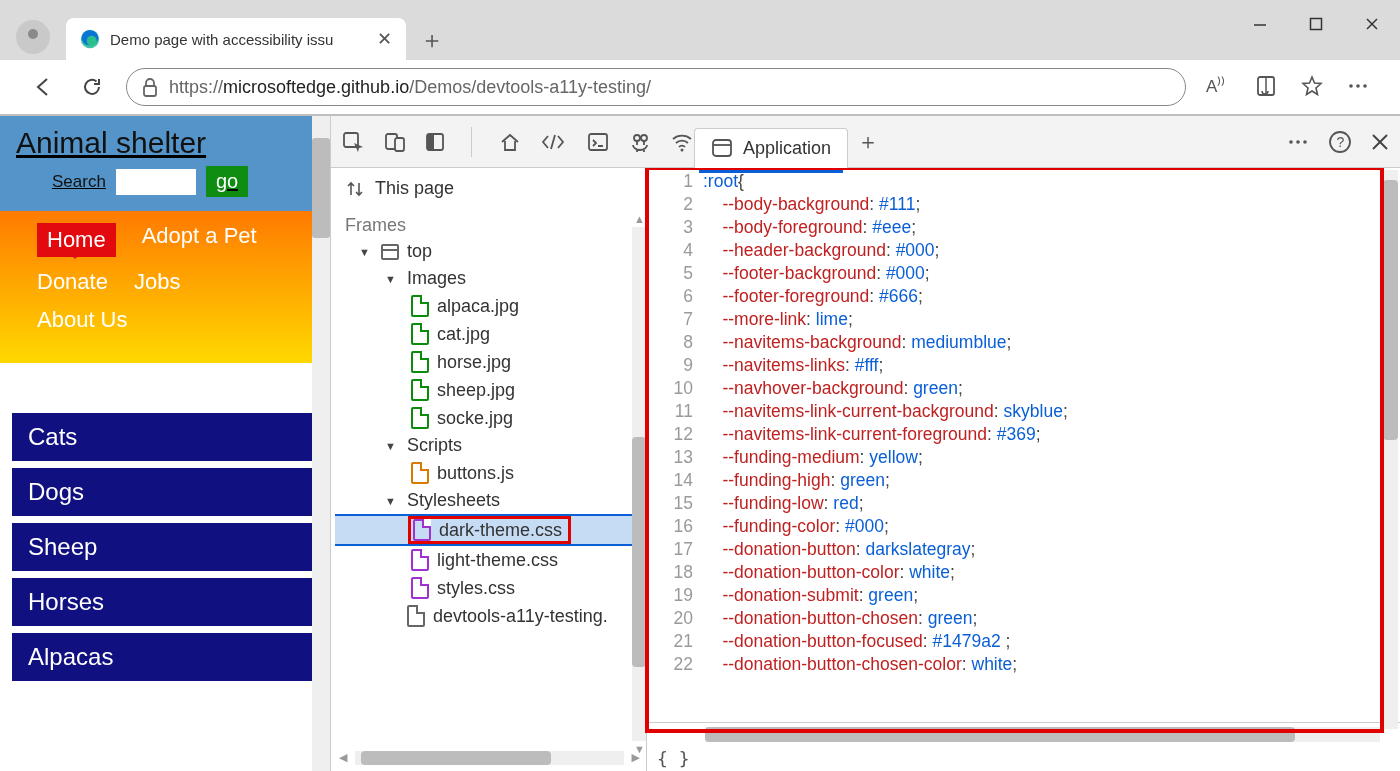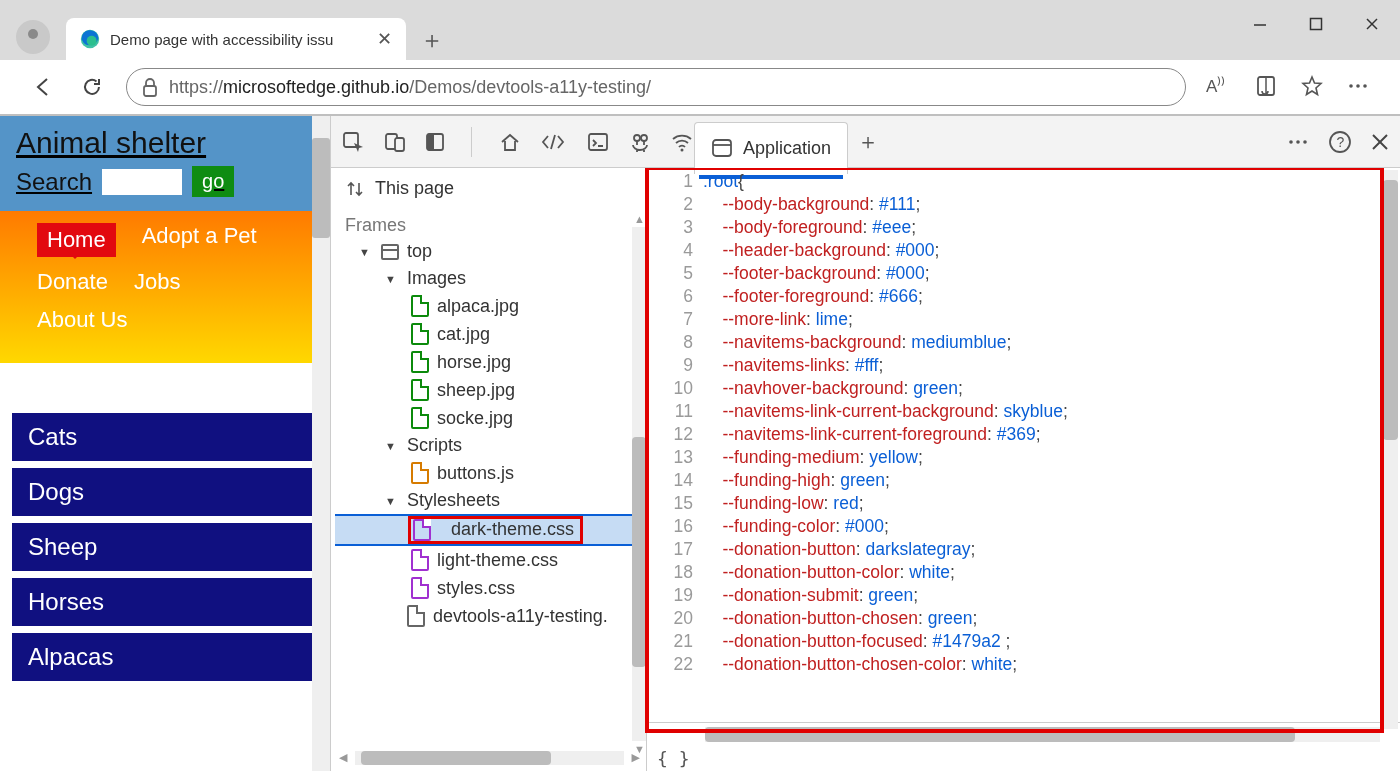--- a/index.html
+++ b/index.html
@@ -24,37 +24,37 @@
 .tool-icons { display: flex; gap: 22px; color: #555; }
 
 
 .content { display: flex; height: 655px; background: #fff; }
 .page { width: 330px; position: relative; background: #fff; }
 .page-scroll { position: absolute; right: 0; top: 0; width: 18px; height: 100%; background: #efefef; }
 .page-scroll-thumb { position: absolute; right: 0; top: 22px; width: 18px; height: 100px; background: #bcbcbc; border-radius: 3px; }
 .hdr { background: #5494c8; padding: 10px 16px 14px 16px; text-decoration: underline; }
 .hdr h1 { font-size: 30px; font-weight: 400; color: #111; }
 .search-row { display: flex; align-items: center; gap: 10px; margin-top: 6px; }
-.search-row label { font-size: 24px; color: #111; }
+.search-row label { font-size: 17px; color: #111; margin-left: 36px; }
 .search-row input { width: 80px; height: 26px; border: none; }
 .go-btn { background: #0f8c12; color: #fff; padding: 4px 10px; font-size: 20px; border: none; }
 .nav-band { background: linear-gradient(to bottom, #ff7a00, #ffd800); padding: 12px 14px 18px 14px; }
 .nav-row { display: flex; gap: 26px; margin-bottom: 12px; padding-left: 23px; }
 .nav-link { color: #fff; font-size: 22px; font-weight: 400; }
 .home-chip { background: #e2090f; padding: 4px 10px; position: relative; }
 .home-chip::after { content: ""; position: absolute; left: 30px; bottom: -10px; border: 8px solid transparent; border-top-color: #e2090f; }
 .cats { margin-top: 50px; padding: 0 12px; }
 .cat-item { background: #101080; color: #fff; font-size: 24px; padding: 10px 16px; margin-bottom: 7px; }
 
 
 .devtools { flex: 1; display: flex; flex-direction: column; border-left: 1px solid #ccc; }
 .dt-tabs { height: 52px; background: #f3f3f3; border-bottom: 1px solid #ccc; display: flex; align-items: center; padding: 0 10px; position: relative; }
 .dt-icons { display: flex; gap: 18px; color: #444; align-items: center; }
 .dt-divider { width: 1px; height: 30px; background: #ccc; margin: 0 8px; }
-.dt-tab-active { background: #fff; height: 52px; margin-top: 12px; border: 1px solid #ccc; border-bottom: none; border-radius: 4px 4px 0 0; display: flex; align-items: center; gap: 10px; padding: 0 16px; font-size: 18px; color: #333; position: relative; }
+.dt-tab-active { background: #fff; height: 40px; margin-top: 12px; border: 1px solid #ccc; border-bottom: none; border-radius: 4px 4px 0 0; display: flex; align-items: center; gap: 10px; padding: 0 16px; font-size: 18px; color: #333; position: relative; }
 .dt-tab-active::after { content: ""; position: absolute; bottom: -5px; left: 4px; right: 4px; height: 4px; background: #0a5fd6; }
 .dt-right { position: absolute; right: 10px; display: flex; gap: 18px; align-items: center; color: #555; }
 
 .dt-body { flex: 1; display: flex; overflow: hidden; }
 .tree-panel { width: 316px; background: #fff; position: relative; border-right: 1px solid #ccc; display: flex; flex-direction: column; }
 .thispage { display: flex; align-items: center; gap: 10px; padding: 10px 14px; font-size: 18px; color: #333; }
 .frames-section { padding: 0 4px; overflow: hidden; position: relative; flex: 1; }
 .frames-lbl { color: #777; font-size: 18px; padding: 6px 10px 2px 10px; }
 .tree-row { display: flex; align-items: center; gap: 8px; padding: 3px 4px; font-size: 18px; color: #333; }
 .tree-row .chev { font-size: 11px; color: #444; display: inline-block; width: 14px; }
@@ -321,21 +321,21 @@
                 <span class="file-icon fi-orange"></span>
                 <span>buttons.js</span>
               </div>
             </div>
           <div class="tree-row indent2">
               <span class="chev">▼</span>
               <span>Stylesheets</span>
             </div>
           <div id="styles-list">
               <div class="tree-row indent2 tree-selected" style="padding-left:76px">
-                <span class="red-box" style="display:flex;gap:20px;padding:0 6px 0 2px">
+                <span class="red-box" style="display:flex;align-items:center;gap:8px;padding:0 6px 0 2px">
                   <span class="file-icon fi-purple"></span>
                   <span>dark-theme.css</span>
                 </span>
               </div>
               <div class="tree-row indent2 " style="padding-left:76px">
                 <span class="file-icon fi-purple"></span>
                 <span>light-theme.css</span>
               </div>
               <div class="tree-row indent2 " style="padding-left:76px">
                 <span class="file-icon fi-purple"></span>

